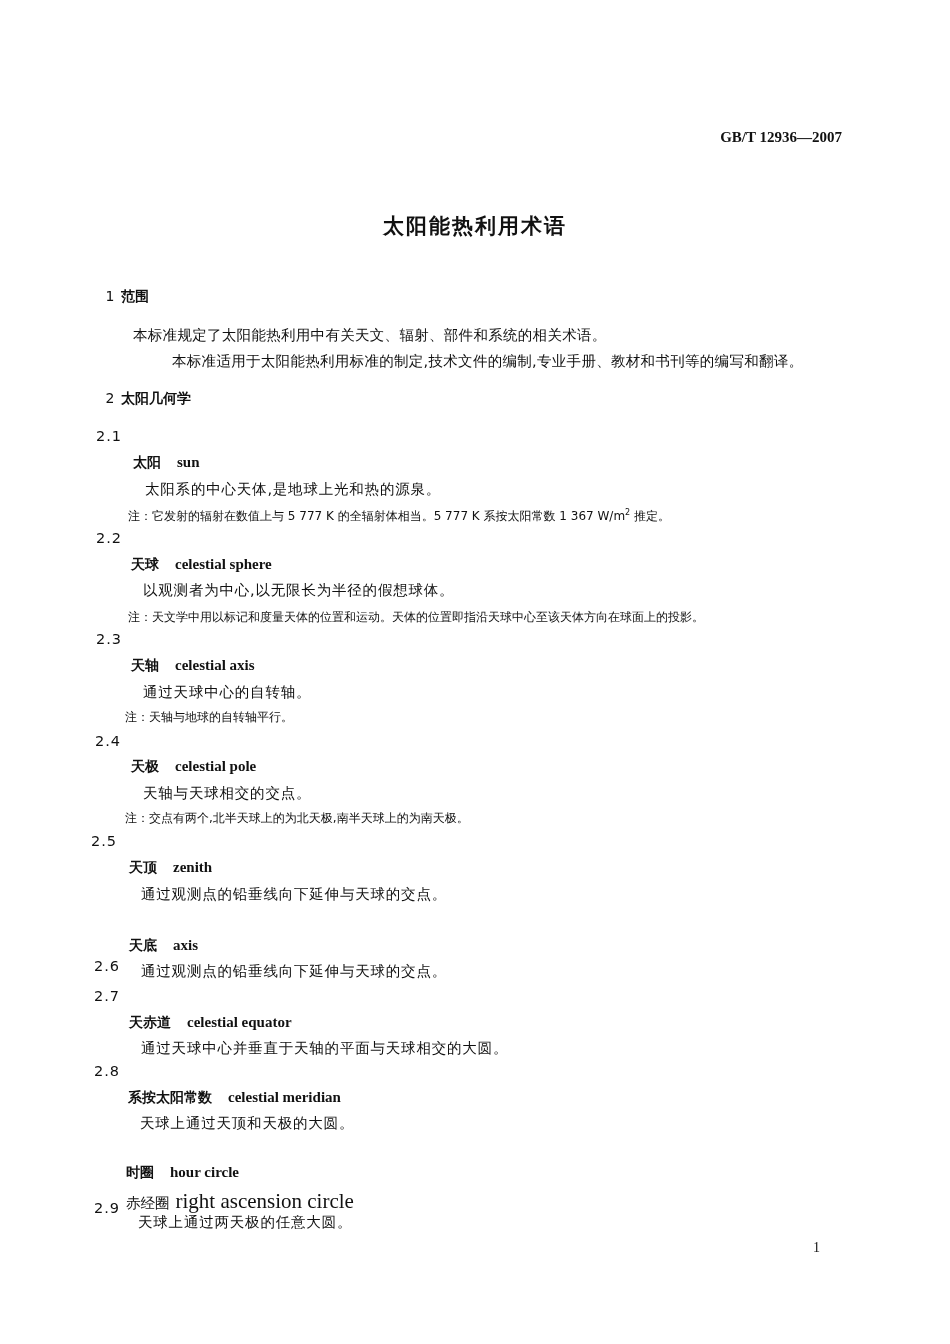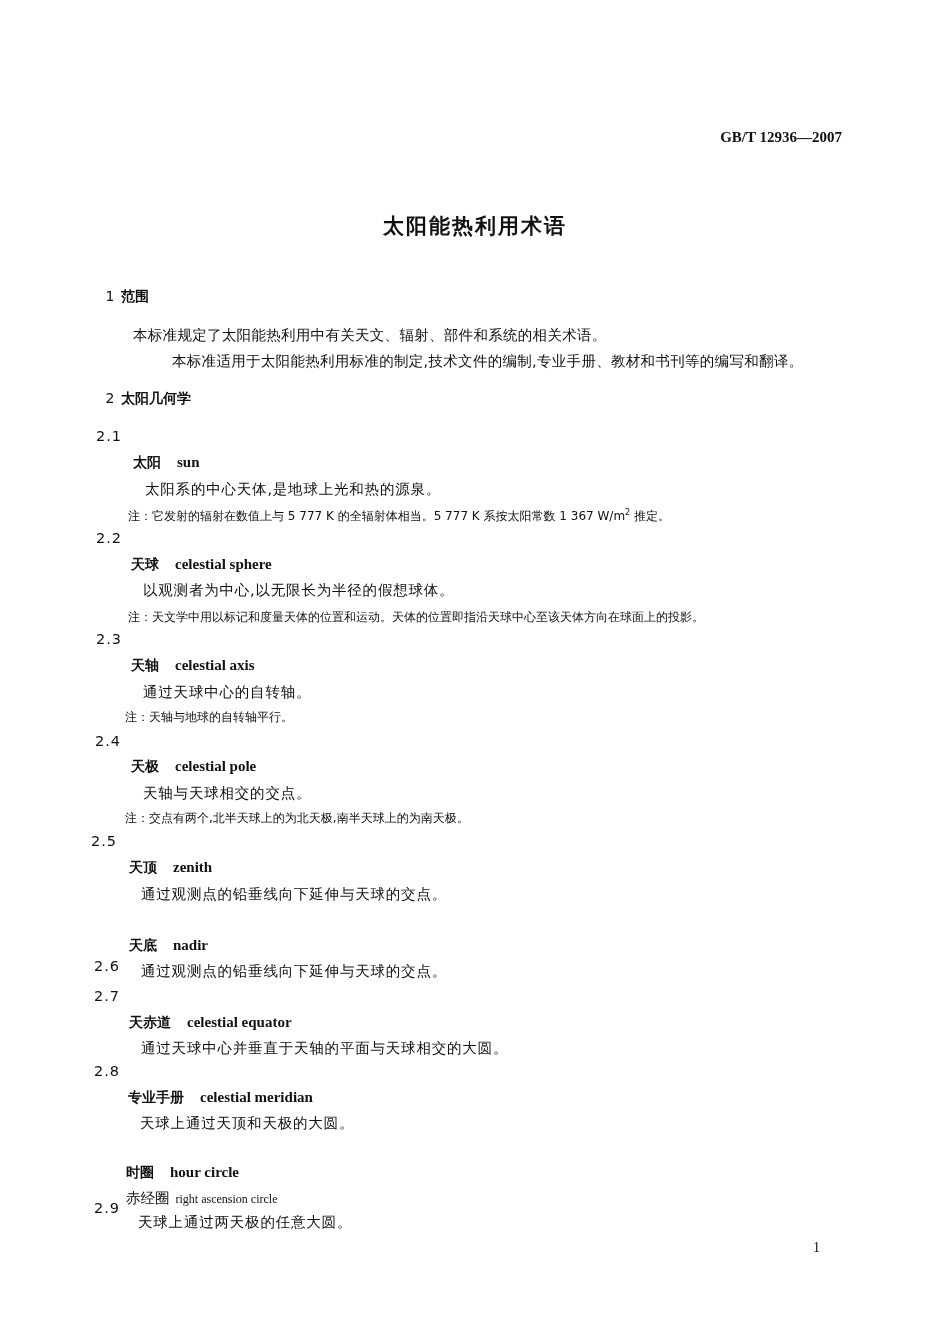--- a/index.html
+++ b/index.html
@@ -18,21 +18,21 @@
     .abs { position: absolute; white-space: nowrap; }
     .sec-head { font-size: 14px; font-weight: bold; text-align: center; }
     .sec-head .num { display: inline-block; width: 22px; font-weight: normal; }
     .para { font-size: 14.5px; letter-spacing: 0.3px; }
     .clause-num { font-size: 14.5px; letter-spacing: 1px; }
     .term { font-size: 14px; font-weight: bold; }
     .term .en { font-family: "Liberation Serif", serif; font-weight: bold; font-size: 15px; margin-left: 16px; }
     .defn { font-size: 14.5px; letter-spacing: 0.8px; margin-left: 12px; }
     .note { font-size: 12px; }
     .alt { font-size: 14.5px; }
-    .alt .en { font-family: "Liberation Serif", serif; font-size: 12px; margin-left: 6px; }
+    .alt .en { font-family: "Liberation Serif", serif; font-size: 21px; margin-left: 6px; }
     sup { font-size: 8px; }
     .page-num {
       position: absolute; top: 1240px; left: 813px;
       font-family: "Liberation Serif", serif; font-size: 14px;
     }
   </style>
 </head>
 <body>
 
 <div class="std-code">GB/T 12936—2007</div>
@@ -79,33 +79,33 @@
 <div class="abs note" style="top:810px; left:125px;">注：交点有两个,北半天球上的为北天极,南半天球上的为南天极。</div>
 
 <div class="abs clause-num" style="top:833px; left:91px;">2.5</div>
 <div class="abs term" style="top:859px; left:129px;">
   <span>天顶</span><span class="en">zenith</span>
 </div>
 <div class="abs defn" style="top:885px; left:129px;">通过观测点的铅垂线向下延伸与天球的交点。</div>
 
 <div class="abs clause-num" style="top:911px; left:94px;margin-top:47px;">2.6</div>
 <div class="abs term" style="top:937px; left:129px;">
-  <span>天底</span><span class="en">nadir</span>
+  <span>天底</span><span class="en">axis</span>
 </div>
 <div class="abs defn" style="top:962px; left:129px;">通过观测点的铅垂线向下延伸与天球的交点。</div>
 
 <div class="abs clause-num" style="top:988px; left:94px;">2.7</div>
 <div class="abs term" style="top:1014px; left:129px;">
   <span>天赤道</span><span class="en">celestial equator</span>
 </div>
 <div class="abs defn" style="top:1039px; left:129px;">通过天球中心并垂直于天轴的平面与天球相交的大圆。</div>
 
 <div class="abs clause-num" style="top:1063px; left:94px;">2.8</div>
 <div class="abs term" style="top:1089px; left:128px;">
-  <span>专业手册</span><span class="en">celestial meridian</span>
+  <span>系按太阳常数</span><span class="en">celestial meridian</span>
 </div>
 <div class="abs defn" style="top:1114px; left:128px;">天球上通过天顶和天极的大圆。</div>
 
 <div class="abs clause-num" style="top:1200px; left:94px;">2.9</div>
 <div class="abs term" style="top:1164px; left:126px;">
   <span>时圈</span><span class="en">hour circle</span>
 </div>
 <div class="abs alt" style="top:1189px; left:126px;">
   <span>赤经圈</span><span class="en">right ascension circle</span>
 </div>

